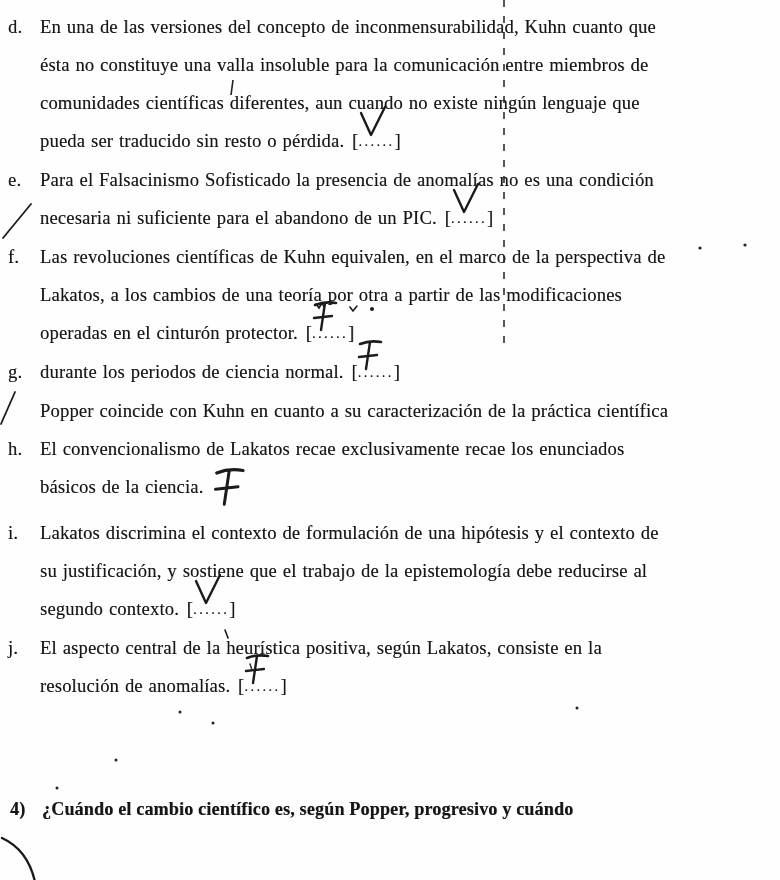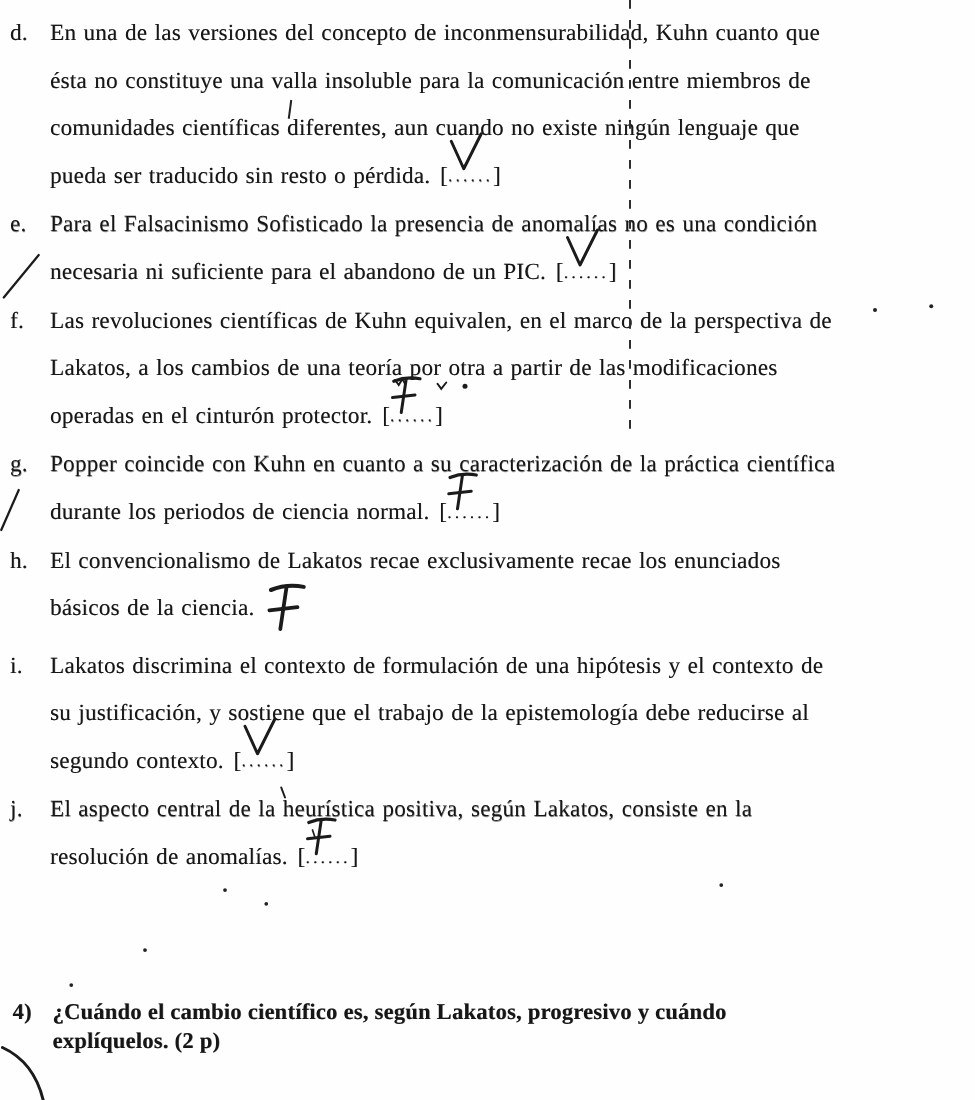--- a/index.html
+++ b/index.html
@@ -73,28 +73,28 @@
                   <path d="M13,6 L9,33" fill="none" stroke="#1b1b1b" stroke-width="2.4" stroke-linecap="round"></path>
                   <path d="M2,21 L20,19" fill="none" stroke="#1b1b1b" stroke-width="2.4" stroke-linecap="round"></path>
                 </svg>
               </span></span></div>
         </div>
   </div>
 
   <div class="item item-g">
     <span class="label">g.</span>
     <div class="text">
-          <div class="line">Popper coincide con Kuhn en cuanto a su caracterización de la práctica científica</div>
           <div class="line">durante los periodos de ciencia normal. <span class="ansbox"><span>[</span><span class="dots">......</span><span>]</span><span class="hand">
                 <svg width="26" height="36" viewBox="0 0 26 36">
                   <path d="M3,8 Q13,4 24,6" fill="none" stroke="#1b1b1b" stroke-width="2.6" stroke-linecap="round"></path>
                   <path d="M13,6 L9,33" fill="none" stroke="#1b1b1b" stroke-width="2.4" stroke-linecap="round"></path>
                   <path d="M2,21 L20,19" fill="none" stroke="#1b1b1b" stroke-width="2.4" stroke-linecap="round"></path>
                 </svg>
               </span></span></div>
+          <div class="line">Popper coincide con Kuhn en cuanto a su caracterización de la práctica científica</div>
         </div>
   </div>
 
   <div class="item item-h">
     <span class="label">h.</span>
     <div class="text">
           <div class="line">El convencionalismo de Lakatos recae exclusivamente recae los enunciados</div>
           <div class="line">básicos de la ciencia. <span class="ansplain"><span class="hand">
                 <svg width="32.5" height="45" viewBox="0 0 26 36">
                   <path d="M3,8 Q13,4 24,6" fill="none" stroke="#1b1b1b" stroke-width="2.6" stroke-linecap="round"></path>
@@ -128,22 +128,21 @@
                   <path d="M13,6 L9,33" fill="none" stroke="#1b1b1b" stroke-width="2.4" stroke-linecap="round"></path>
                   <path d="M2,21 L20,19" fill="none" stroke="#1b1b1b" stroke-width="2.4" stroke-linecap="round"></path>
                 </svg>
               </span></span></div>
         </div>
   </div>
 </div>
 
   <div class="q4">
     <span class="q4num">4)</span>
-    <div>¿Cuándo el cambio científico es, según Lakatos, progresivo y cuándo</div>
-    <div>explíquelos. (2 p)</div>
+    <div>¿Cuándo el cambio científico es, según Popper, progresivo y cuándo</div>
   </div>
 
   <svg class="overlay" width="780" height="880" viewBox="0 0 780 880">
 
     <line x1="504" y1="0" x2="504" y2="352" stroke="#2e2e2e" stroke-width="1.6" stroke-dasharray="7,9"></line>
 
     <line x1="3" y1="238" x2="31" y2="204" stroke="#1b1b1b" stroke-width="1.8" stroke-linecap="round"></line>
 
     <line x1="1" y1="424" x2="15" y2="392" stroke="#1b1b1b" stroke-width="1.8" stroke-linecap="round"></line>
 

